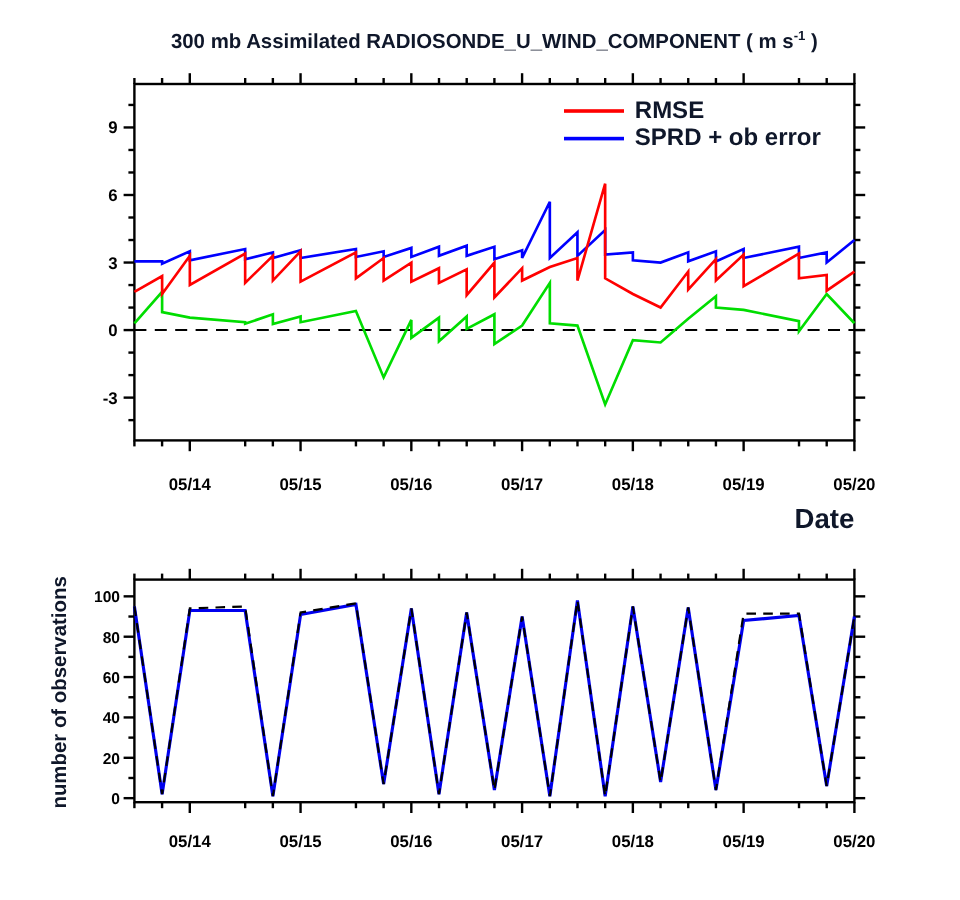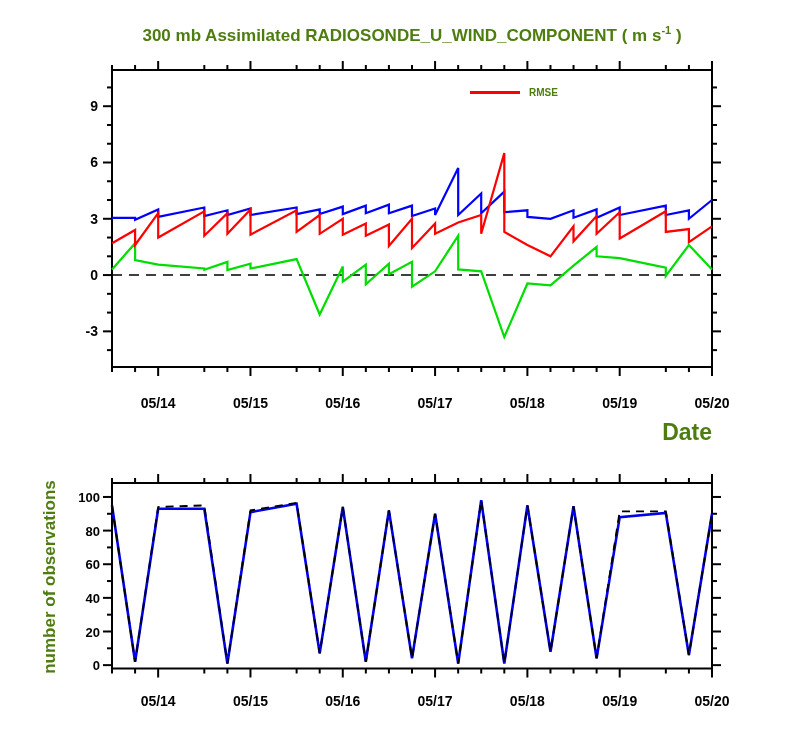--- a/index.html
+++ b/index.html
@@ -1,42 +1,46 @@
 <!DOCTYPE html>
 <html><head>
 <meta charset="utf-8">
 <style>
   html,body{margin:0;padding:0;background:#ffffff;}
   #canvas{position:relative;width:800px;height:750px;background:#ffffff;overflow:hidden;
-          font-family:"Liberation Sans",sans-serif;color:#4d7c0f;}
+          font-family:"Liberation Sans",sans-serif;color:#0f172a;}
   #chart-title{position:absolute;left:12px;top:24px;width:800px;text-align:center;
     font-size:17px;font-weight:700;white-space:nowrap;}
   #chart-title sup{font-size:11px;}
   #legend{position:absolute;left:470px;top:81px;}
   .legend-row{display:flex;align-items:center;height:23px;}
   .legend-row .sw{width:50px;height:3px;margin-right:9px;flex:0 0 auto;}
-  .legend-row .lab{font-size:10px;font-weight:700;white-space:nowrap;}
+  .legend-row .lab{font-size:20px;font-weight:700;white-space:nowrap;}
   #xlabel{position:absolute;left:112px;top:419px;width:600px;text-align:right;
     font-size:23px;font-weight:700;}
   #ylabel-bottom{position:absolute;left:50px;top:577px;
     transform:translate(-50%,-50%) rotate(-90deg);white-space:nowrap;
     font-size:17px;font-weight:700;}
   svg text{font-family:"Liberation Sans",sans-serif;font-weight:700;fill:#000;}
 </style>
 </head>
 <body>
 
 <div id="canvas">
 
   <div id="chart-title"><span>300 mb Assimilated RADIOSONDE_U_WIND_COMPONENT ( m s</span><sup>-1</sup><span> )</span></div>
 
   <div id="legend">
     <div class="legend-row">
       <span class="sw" style="background: rgb(255, 0, 0);"></span>
       <span class="lab">RMSE</span>
+    </div>
+    <div class="legend-row">
+      <span class="sw" style="background: rgb(0, 0, 255);"></span>
+      <span class="lab">SPRD + ob error</span>
     </div>
   </div>
 
   <svg id="chart" width="800" height="750">
       <g>
         <line x1="112" x2="712" y1="275.0669614655717" y2="275.0669614655717" stroke="#000000" stroke-width="1.6" stroke-dasharray="10,7"></line>
         <rect x="112" y="70" width="600" height="297" fill="none" stroke="#000000" stroke-width="2"></rect>
         <g>
           <line x1="112" x2="112" y1="367" y2="372" stroke="#000000" stroke-width="2"></line>
           <line x1="112" x2="112" y1="70" y2="65" stroke="#000000" stroke-width="2"></line>

